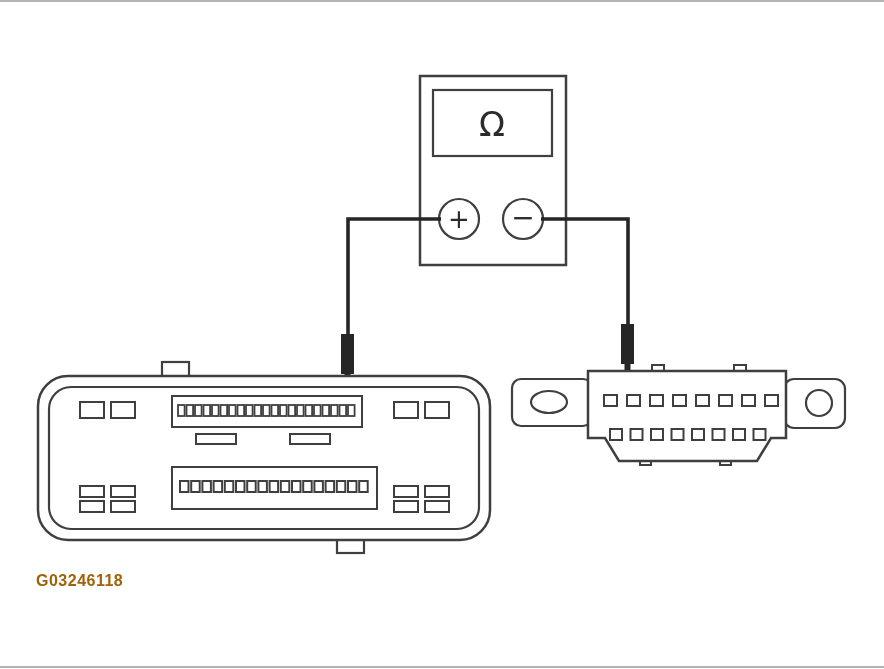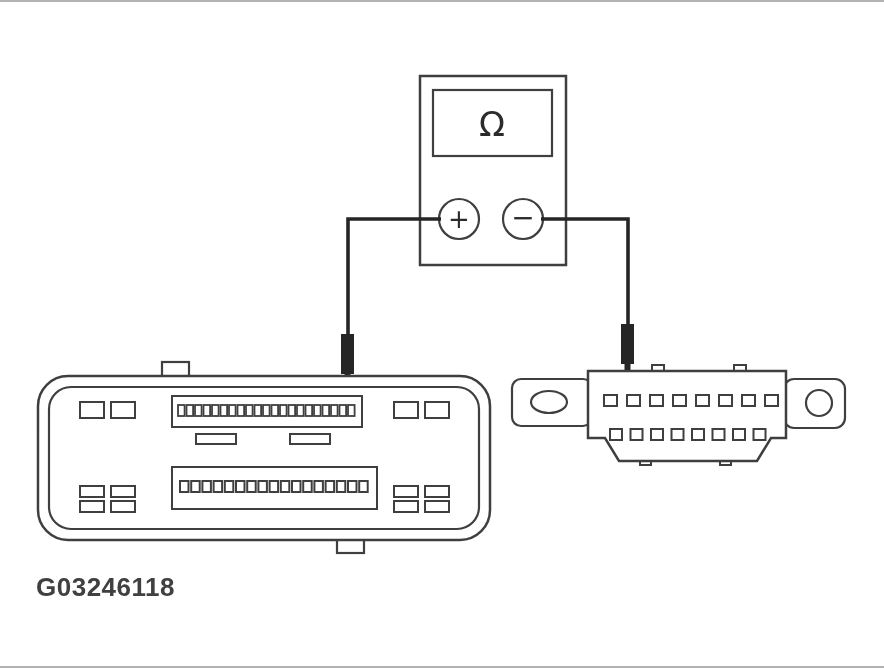--- a/index.html
+++ b/index.html
@@ -23,23 +23,23 @@
   .probe{fill:var(--wire);stroke:none;}
   .frame-line{stroke:#9a9a9a;stroke-width:1.5;}
   .meter-text{fill:#2b2b2b;font-family:"DejaVu Sans", sans-serif;}
   g.pinrow rect{fill:#ffffff;stroke:var(--line);}
   g.pins-small rect{stroke-width:1.8;}
   g.pins-med rect{stroke-width:2;}
   .caption{
     position:absolute;
     left:36px;top:572px;
     font-family:"Liberation Sans", sans-serif;
-    font-size:26px;
+    font-size:16px;
     font-weight:bold;
-    color:#404040;
+    color:#a16207;
     letter-spacing:0.5px;
   }
 </style>
 </head>
 <body>
 
 <div class="canvas">
 
   <svg width="884" height="669" viewBox="0 0 884 669">
 

